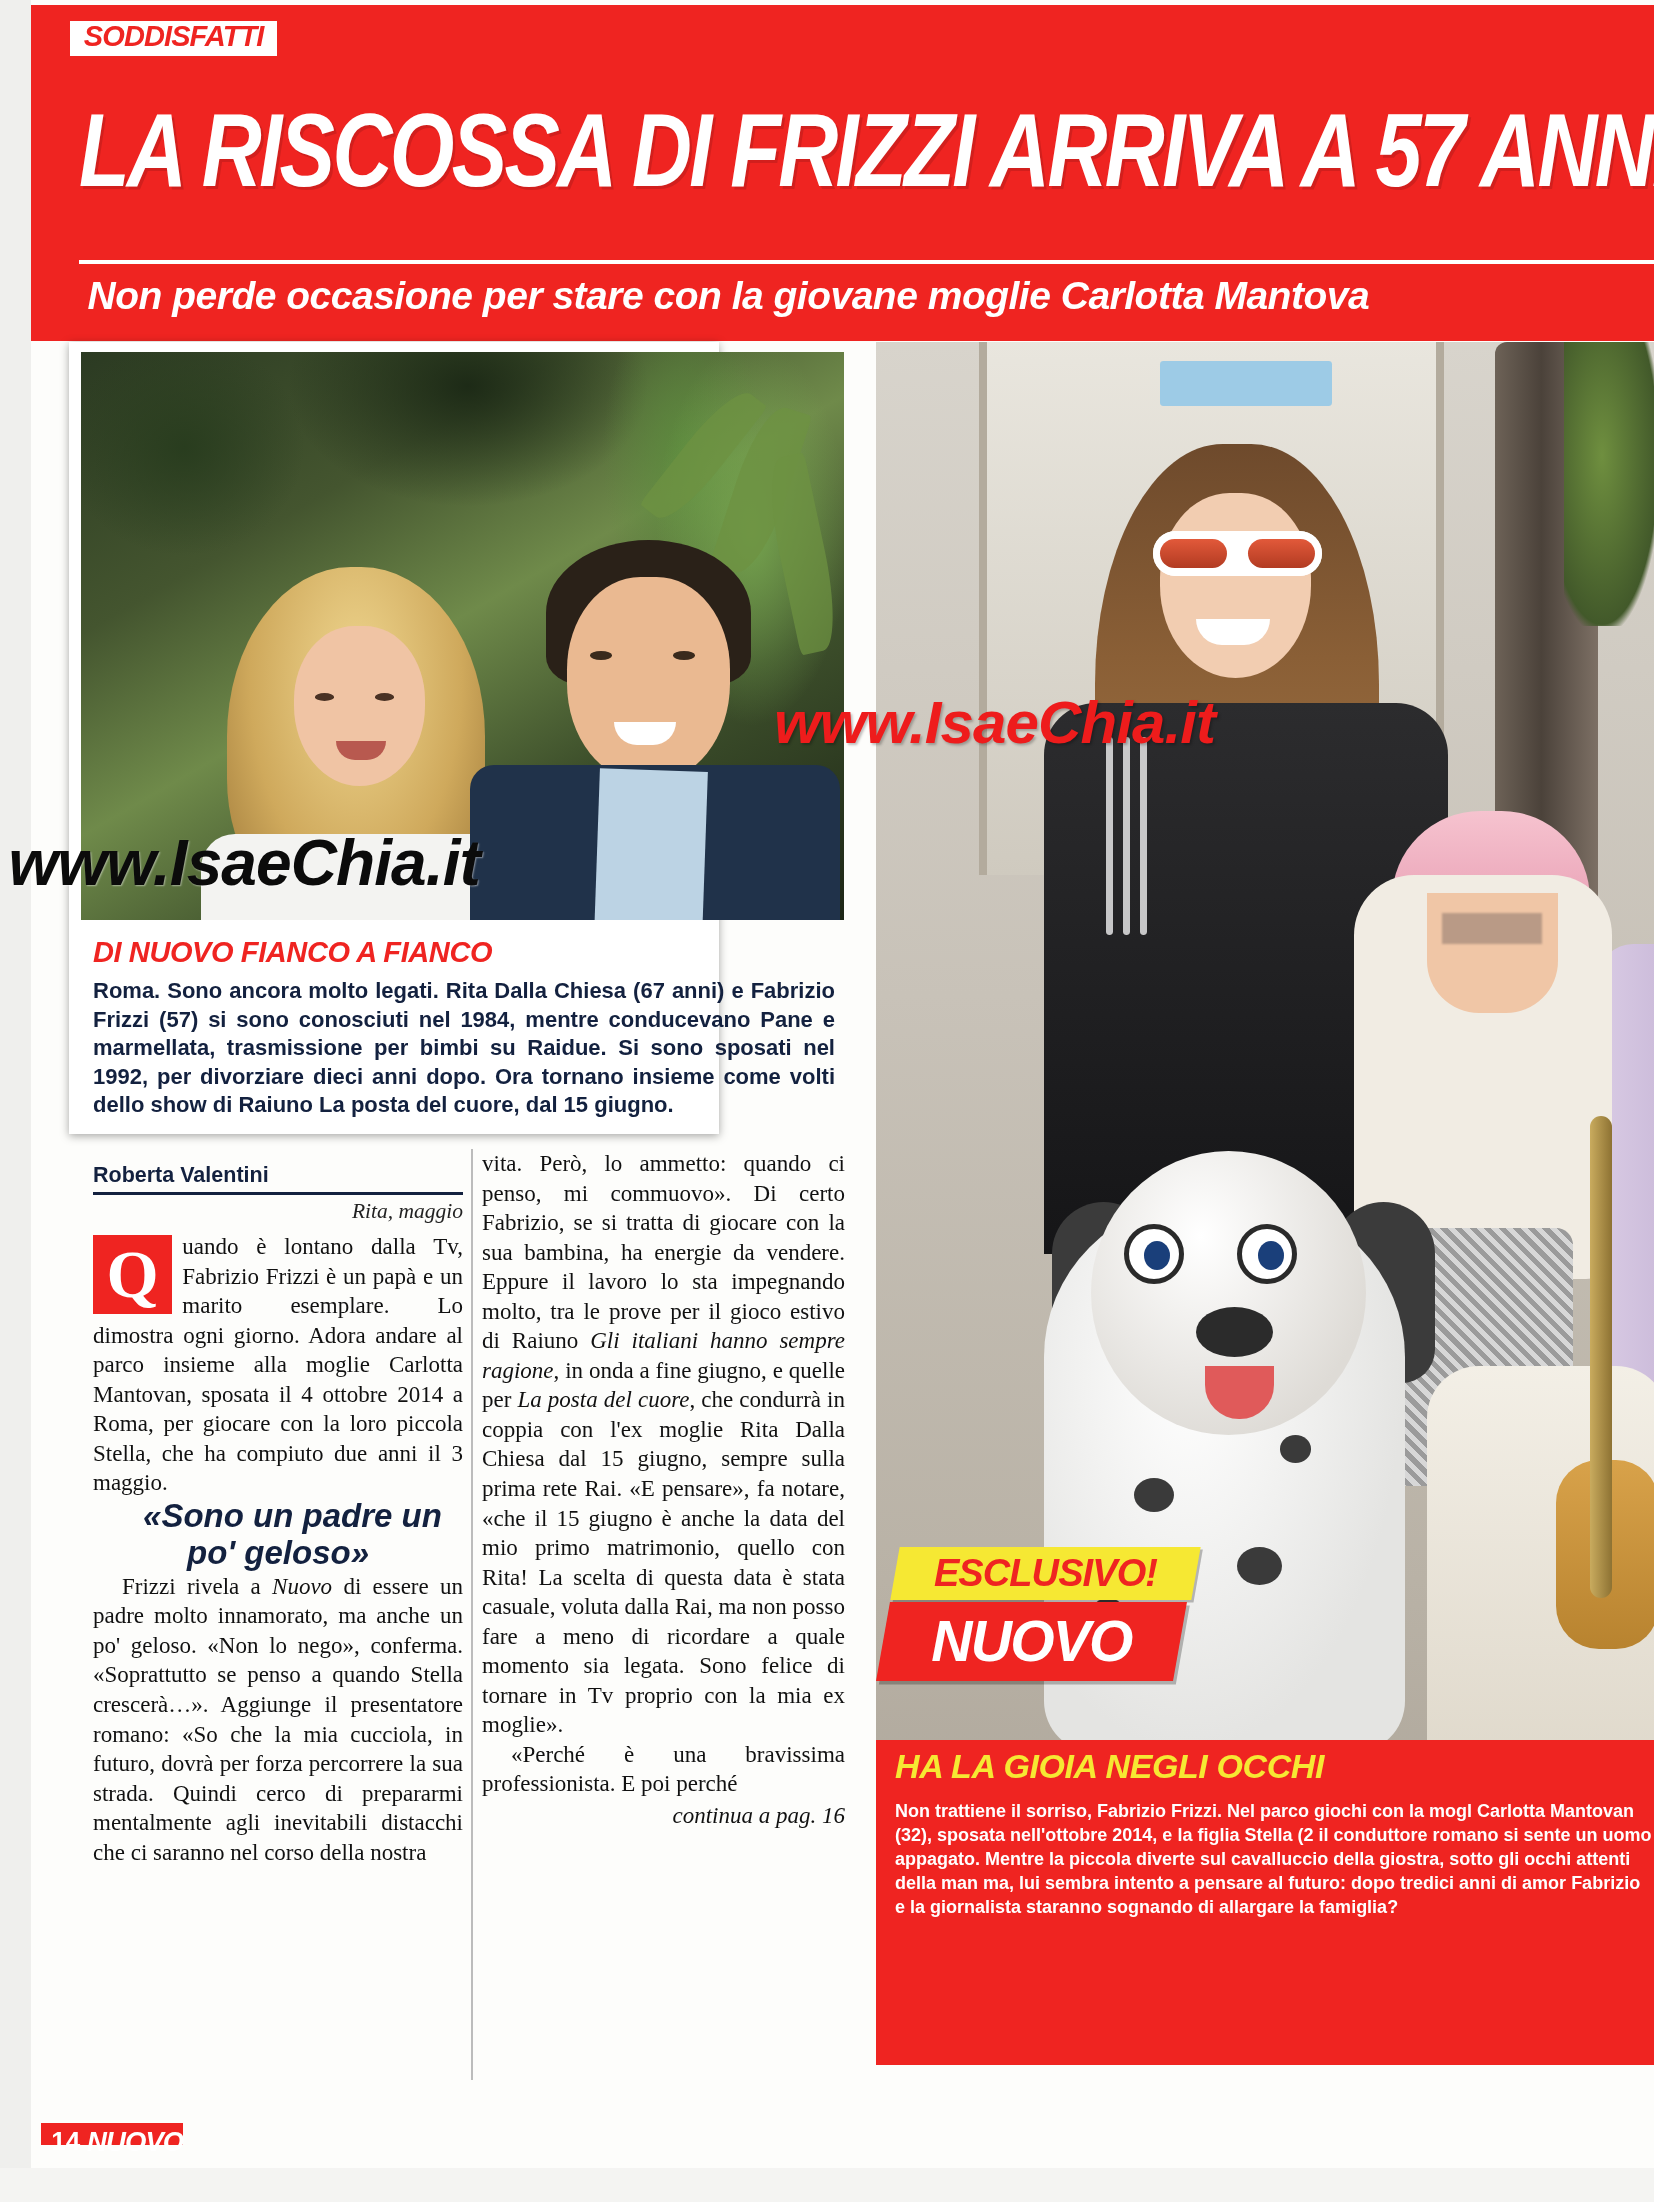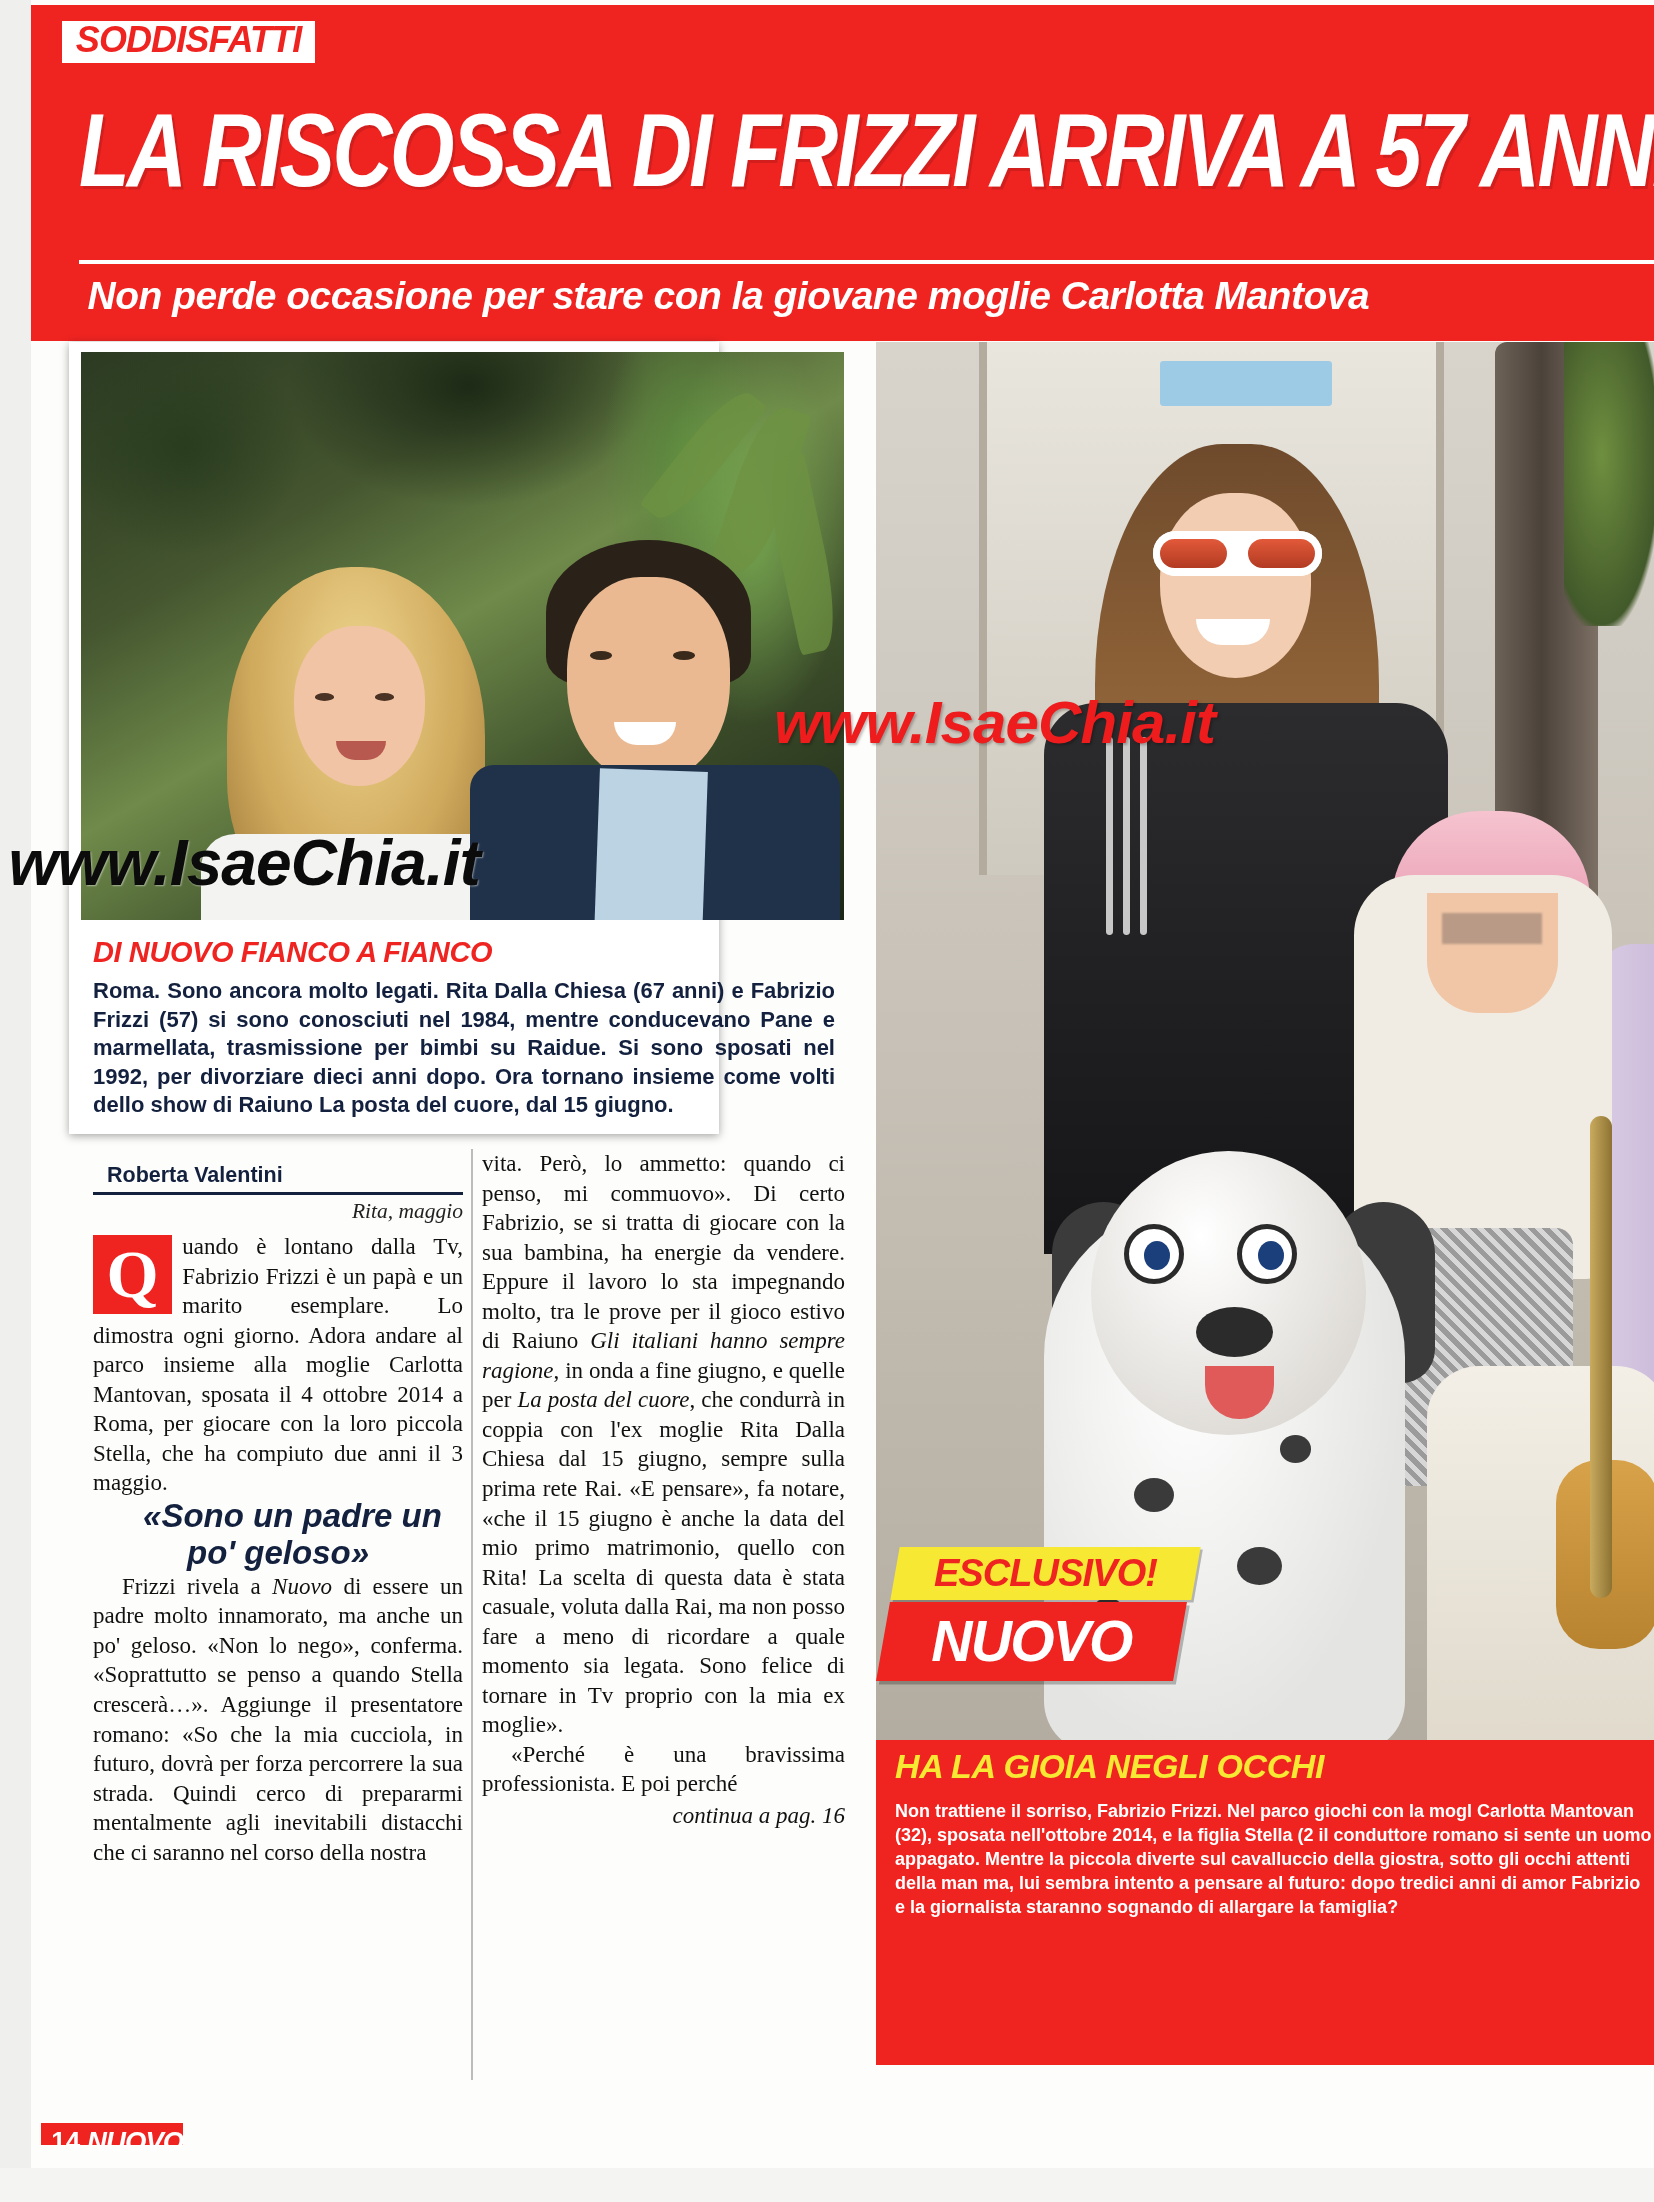--- a/index.html
+++ b/index.html
@@ -30,27 +30,27 @@
     background: #ef2421;
   }
   .kicker-row {
     position: absolute;
     left: 0; top: 8.6px;
     width: 100%;
     height: 65px;
   }
   .kicker-white {
     position: absolute;
-    left: 31px; top: 6.9px;
+    left: 39px; top: 6.9px;
     background: #ffffff;
     color: #ef2421;
     font-family: "Liberation Sans", sans-serif;
     font-weight: bold;
     font-style: italic;
-    font-size: 36px;
+    font-size: 29px;
     letter-spacing: -0.9px;
     padding: 1.7px 13.8px 4.3px 13.8px;
     line-height: 1.02;
   }
   .kicker-text {
     position: absolute;
     left: 456px; top: 12px;
     color: #ffffff;
     font-family: "Liberation Sans", sans-serif;
     font-weight: bold;
@@ -415,21 +415,20 @@
   }
 
   
   .byline {
     position: absolute;
     left: 93px; top: 1163px;
     color: #13213f;
     font-family: "Liberation Sans", sans-serif;
     font-weight: bold;
     font-size: 21.5px;
-    margin-left: 14px;
   }
   .byline-rule {
     position: absolute;
     left: 93px; top: 1192px;
     width: 370px; height: 2.6px;
     background: #13213f;
   }
   .dateline {
     position: absolute;
     left: 93px; top: 1199px;

